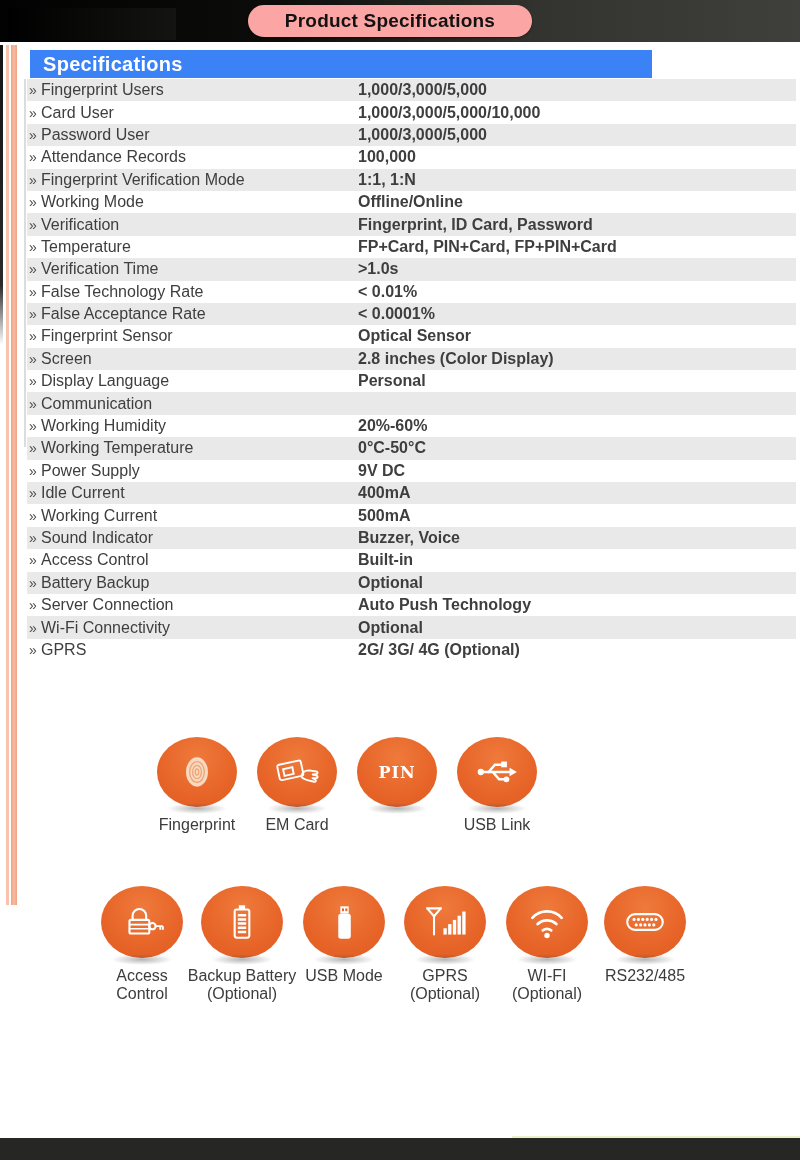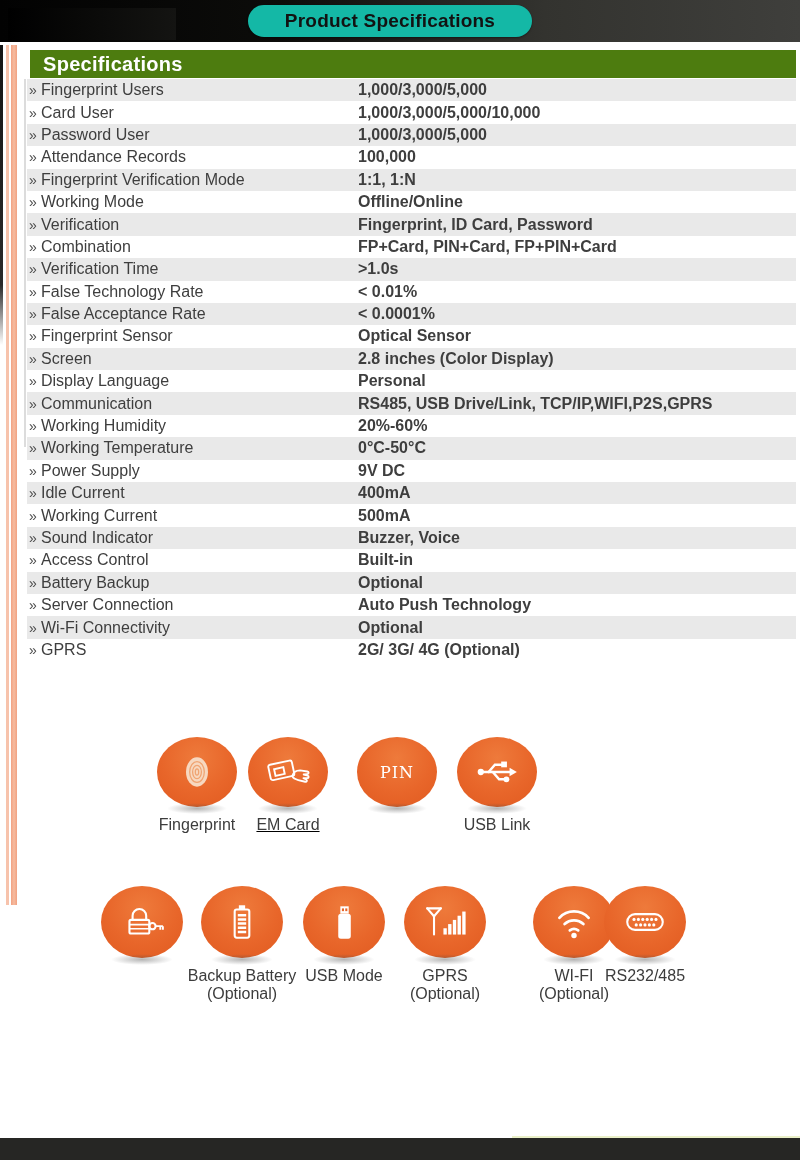--- a/index.html
+++ b/index.html
@@ -4,35 +4,35 @@
 <style>
   html,body{margin:0;padding:0;background:#fff;}
   #page{position:relative;width:800px;height:1160px;background:#fff;overflow:hidden;
         font-family:"Liberation Sans",sans-serif;}
 
   
   .topbar{position:absolute;left:0;top:0;width:800px;height:42px;
           background:linear-gradient(90deg,#020202 0%,#0c0c0a 35%,#33332f 68%,#3f3f3c 100%);}
   .topbar-inner{position:absolute;left:8px;top:8px;width:168px;height:32px;
           background:linear-gradient(90deg,#000,#141412);}
-  .banner-pill{position:absolute;left:248px;top:5px;width:284px;height:32px;background:#14b8a6;
+  .banner-pill{position:absolute;left:248px;top:5px;width:284px;height:32px;background:#fca5a5;
           border-radius:16px;display:flex;align-items:center;justify-content:center;
           box-shadow:0 1px 2px rgba(0,0,0,.4);}
   .banner-pill span{font-size:19px;font-weight:700;color:#121212;letter-spacing:.2px;}
 
   
   .edge-black{position:absolute;left:0;top:45px;width:3px;height:300px;
           background:linear-gradient(#161616,#2a2a2a 80%,rgba(40,40,40,0));}
   .stripe-a{position:absolute;left:6px;top:45px;width:3px;height:860px;background:#F7C3AC;}
   .stripe-b{position:absolute;left:11px;top:45px;width:6px;height:860px;
           background:linear-gradient(90deg,#F1A181,#F6BCA0 50%,#F1A181);}
   .table-edge-line{position:absolute;left:24px;top:79px;width:2px;height:368px;background:#DCDCDC;}
 
   
-  .section-header{position:absolute;left:30px;top:50px;width:766px;height:28px;background:#4d7c0f;
+  .section-header{position:absolute;left:30px;top:50px;width:622px;height:28px;background:#3b82f6;
           display:flex;align-items:center;}
   .section-header span{color:#fff;font-weight:700;font-size:20px;padding-left:13px;letter-spacing:.3px;}
 
   
   .spec-table{position:absolute;left:27px;top:79px;width:769px;}
   .spec-row{position:relative;height:22.4px;display:flex;align-items:center;
           font-size:16px;color:#3E3E3E;}
   .spec-row.shaded{background:#E9E9E9;}
   .bullet{width:12px;padding-left:2px;font-size:14px;color:#4C4C4C;flex:none;}
   .spec-label{white-space:nowrap;}
@@ -40,21 +40,21 @@
 
   
   .icon-row{position:absolute;left:0;width:800px;height:140px;}
   .icon-item{position:absolute;top:0;width:130px;text-align:center;}
   .disc{position:relative;margin:0 auto;border-radius:50%;
         background:radial-gradient(circle at 50% 30%,#EE7A3B 0%,#E8662A 55%,#E05A20 100%);
         display:flex;align-items:center;justify-content:center;}
   .disc::after{content:"";position:absolute;left:12%;bottom:-7px;width:76%;height:11px;
         background:radial-gradient(ellipse at center,rgba(70,70,70,.40) 0%,rgba(70,70,70,0) 70%);}
   .icon-holder{display:flex;align-items:center;justify-content:center;}
-  .pin-badge{font-family:"DejaVu Serif",serif;font-weight:400;font-size:16px;
+  .pin-badge{font-family:"DejaVu Serif",serif;font-weight:700;font-size:16px;
         letter-spacing:1px;color:#fff;}
   .icon-label{margin-top:9px;font-size:16px;line-height:18px;color:#3C3C3C;white-space:pre-line;}
 
   
   .footer-bar{position:absolute;left:0;top:1138px;width:800px;height:22px;background:#262624;}
   .footer-strip{position:absolute;left:512px;top:1136px;width:288px;height:5px;background:#EAF0C8;}
 
   svg{display:block;}
 </style>
 </head>
@@ -116,21 +116,21 @@
   </div>
 
   <div class="spec-row shaded">
     <span class="bullet">»</span>
     <span class="spec-label">Verification</span>
     <span class="spec-value">Fingerprint, ID Card, Password</span>
   </div>
 
   <div class="spec-row">
     <span class="bullet">»</span>
-    <span class="spec-label">Combination</span>
+    <span class="spec-label">Temperature</span>
     <span class="spec-value">FP+Card, PIN+Card, FP+PIN+Card</span>
   </div>
 
   <div class="spec-row shaded">
     <span class="bullet">»</span>
     <span class="spec-label">Verification Time</span>
     <span class="spec-value">&gt;1.0s</span>
   </div>
 
   <div class="spec-row">
@@ -159,21 +159,20 @@
 
   <div class="spec-row">
     <span class="bullet">»</span>
     <span class="spec-label">Display Language</span>
     <span class="spec-value">Personal</span>
   </div>
 
   <div class="spec-row shaded">
     <span class="bullet">»</span>
     <span class="spec-label">Communication</span>
-    <span class="spec-value">RS485, USB Drive/Link, TCP/IP,WIFI,P2S,GPRS</span>
   </div>
 
   <div class="spec-row">
     <span class="bullet">»</span>
     <span class="spec-label">Working Humidity</span>
     <span class="spec-value">20%-60%</span>
   </div>
 
   <div class="spec-row shaded">
     <span class="bullet">»</span>
@@ -244,21 +243,21 @@
     <ellipse cx="22" cy="22" rx="10.5" ry="14" fill="#F7D8C0"></ellipse>
     <ellipse cx="22" cy="22" rx="7" ry="10" fill="none" stroke="#F0A472" stroke-width="1.2"></ellipse>
     <ellipse cx="22" cy="22" rx="4.2" ry="6.4" fill="none" stroke="#F0A472" stroke-width="1.2"></ellipse>
     <ellipse cx="22" cy="22" rx="1.6" ry="3" fill="none" stroke="#F0A472" stroke-width="1.2"></ellipse>
   </svg>
 </span>
     </div>
     <div class="icon-label">Fingerprint</div>
   </div>
 
-  <div class="icon-item" style="left: 223px; text-decoration: underline;">
+  <div class="icon-item" style="left: 232px;">
     <div class="disc" style="width: 80px; height: 70px;">
       <span class="icon-holder">
   <svg width="46" height="46" viewBox="0 0 44 44">
     <g stroke="#fff" fill="none" stroke-width="1.8">
       <rect x="4" y="13" width="23" height="15" rx="2" transform="rotate(-12 15 20)"></rect>
       <rect x="9" y="18" width="9" height="6.5" transform="rotate(-12 15 20)"></rect>
       <path d="M26 26 c1-3.5 4-5.5 7.5-5.5 l7 1 c1.6 .2 1.6 2.3 0 2.5 l-3.5 .4 3.8 1 c1.5 .4 1.1 2.5 -.4 2.5 h-3.6 l2.6 1.3 c1.4 .7 .5 2.5 -1 2.1 l-6.6-1.6 c-2.8-.7-4.8-1.6-5.8-3.7z" stroke-linejoin="round"></path>
     </g>
   </svg>
 </span>
@@ -304,20 +303,22 @@
     <g stroke="#fff" fill="none" stroke-width="2">
       <path d="M13 20 v-4 a6.5 6.5 0 0 1 13 0 v4"></path>
       <rect x="10" y="20" width="19" height="13" rx="1.5"></rect>
       <path d="M10 24.5 h19 M10 28.5 h19" stroke-width="1.5"></path>
       <circle cx="32" cy="26" r="3"></circle>
       <path d="M35 26 h7 M39.5 26 v3.5 M42 26 v3.5" stroke-width="1.8"></path>
     </g>
   </svg>
 </span>
     </div>
+    <div class="icon-label">Access
+Control</div>
   </div>
 
   <div class="icon-item" style="left: 177px;">
     <div class="disc" style="width: 82px; height: 72px;">
       <span class="icon-holder">
   <svg width="46" height="46" viewBox="0 0 44 44">
     <g stroke="#fff" fill="none" stroke-width="2">
       <rect x="15" y="10" width="14" height="27" rx="2"></rect>
       <path d="M18 15.5 h8 M18 19.5 h8 M18 23.5 h8 M18 27.5 h8 M18 31.5 h8" stroke-width="2.4"></path>
     </g>
@@ -362,21 +363,21 @@
       <rect x="34" y="16" width="3.2" height="18"></rect>
       <rect x="38.5" y="12" width="3.2" height="22"></rect>
     </g>
   </svg>
 </span>
     </div>
     <div class="icon-label">GPRS
 (Optional)</div>
   </div>
 
-  <div class="icon-item" style="left: 509px;">
+  <div class="icon-item" style="left: 482px;">
     <div class="disc" style="width: 82px; height: 72px;">
       <span class="icon-holder">
   <svg width="46" height="46" viewBox="0 0 44 44">
     <g stroke="#fff" stroke-width="2.6" fill="none" stroke-linecap="round">
       <path d="M8 18 a19 19 0 0 1 28 0"></path>
       <path d="M13 24 a13 13 0 0 1 18 0"></path>
       <path d="M18 30 a7 7 0 0 1 8 0"></path>
     </g>
     <circle cx="22" cy="35" r="2.6" fill="#fff"></circle>
   </svg>

